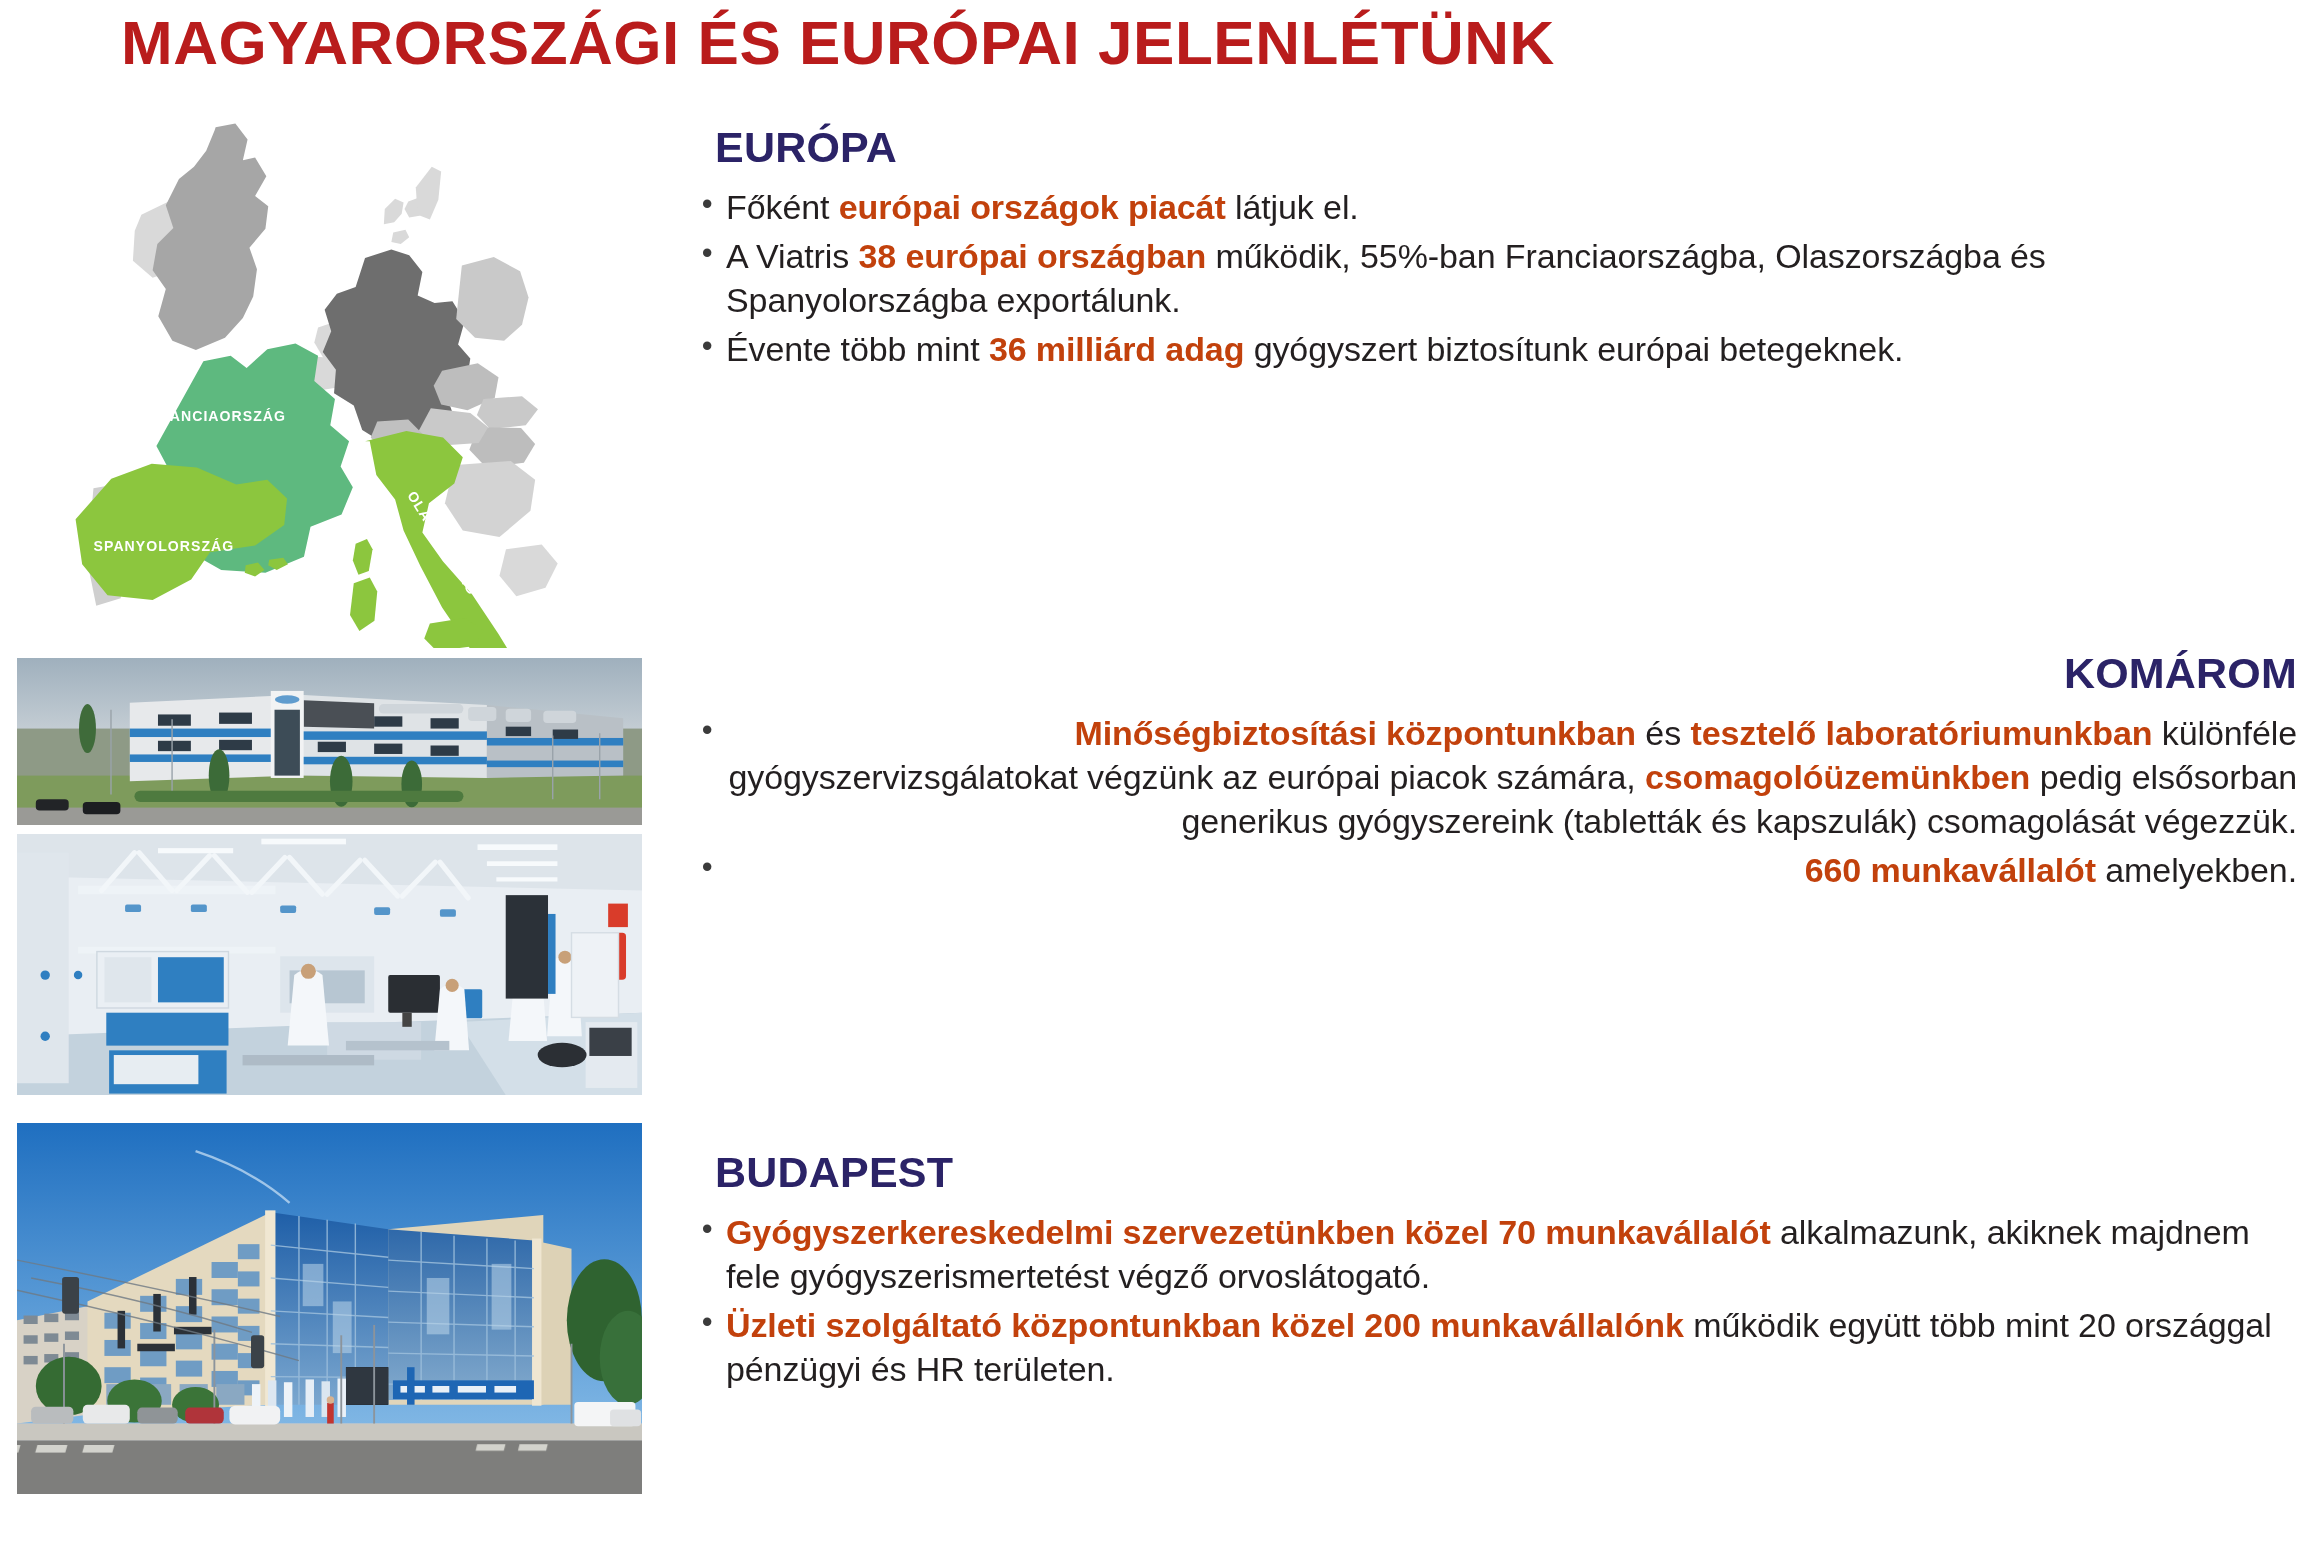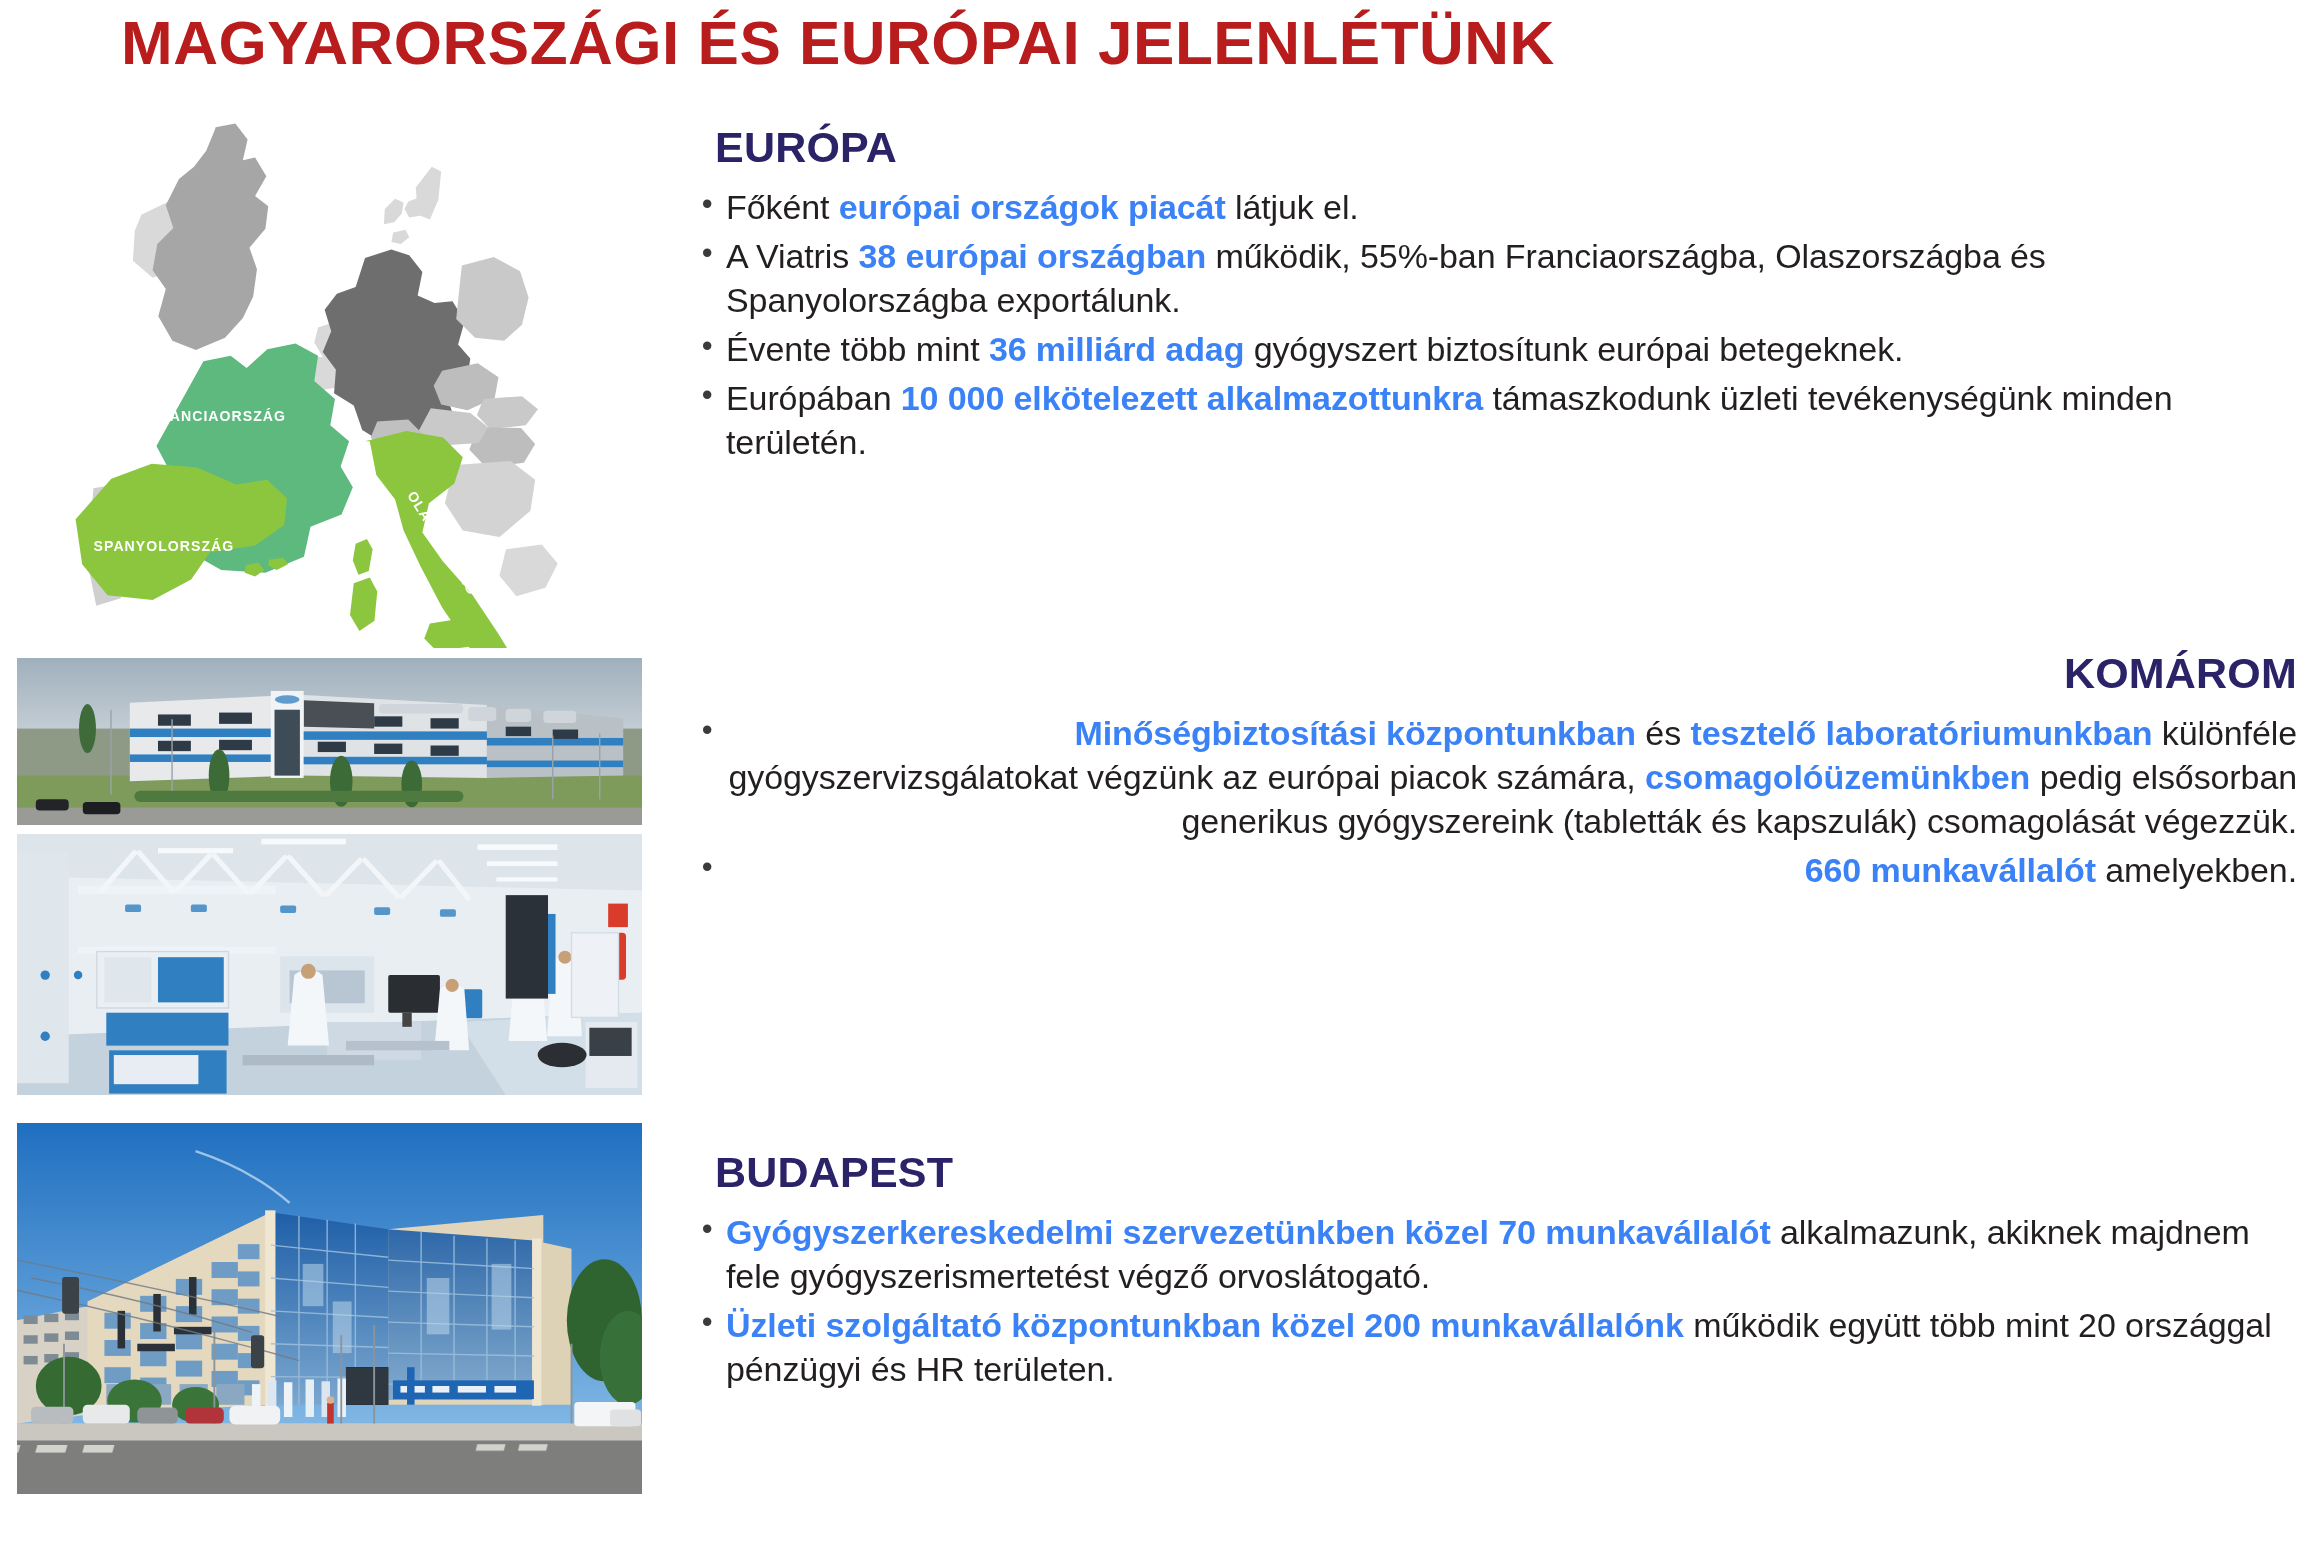--- a/index.html
+++ b/index.html
@@ -87,21 +87,21 @@
     letter-spacing:-0.1px;
   }
   ul.bullets li:before{
     content:"\2022";
     position:absolute;
     left:2.8px; top:-0.9px;
     font-size:31px;
     color:#3b3b3b;
     line-height:1.3;
   }
-  .hl{ color:#3b82f6; font-weight:bold; }
+  .hl{ color:#c2410c; font-weight:bold; }
 
   
   #sec-europa   { position:absolute; left:0; top:0;    width:1598px; }
   #sec-komarom  { position:absolute; left:0; top:526px; width:1598px;text-align:right; }
   #sec-budapest { position:absolute; left:0; top:1025px; width:1598px; }
 </style>
 </head>
 <body>
 
 <div id="page-title">MAGYARORSZÁGI ÉS EURÓPAI JELENLÉTÜNK</div>
@@ -502,21 +502,20 @@
 </div>
 
 <div id="right-col">
 
   <div class="section" id="sec-europa">
     <h2 class="section-heading">EURÓPA</h2>
     <ul class="bullets">
         <li><span>Főként </span><span class="hl">európai országok piacát</span><span> látjuk el.</span></li>
         <li><span>A Viatris </span><span class="hl">38 európai országban</span><span> működik, 55%-ban Franciaországba, Olaszországba és Spanyolországba exportálunk.</span></li>
         <li><span>Évente több mint </span><span class="hl">36 milliárd adag</span><span> gyógyszert biztosítunk európai betegeknek.</span></li>
-        <li><span>Európában </span><span class="hl">10 000 elkötelezett alkalmazottunkra</span><span> támaszkodunk üzleti tevékenységünk minden területén.</span></li>
       </ul>
   </div>
 
   <div class="section" id="sec-komarom">
     <h2 class="section-heading">KOMÁROM</h2>
     <ul class="bullets">
         <li><span class="hl">Minőségbiztosítási központunkban</span><span> és </span><span class="hl">tesztelő laboratóriumunkban</span><span> különféle gyógyszervizsgálatokat végzünk az európai piacok számára, </span><span class="hl">csomagolóüzemünkben</span><span> pedig elsősorban generikus gyógyszereink (tabletták és kapszulák) csomagolását végezzük.</span></li>
         <li><span class="hl">660 munkavállalót</span><span> amelyekben.</span></li>
       </ul>
   </div>

